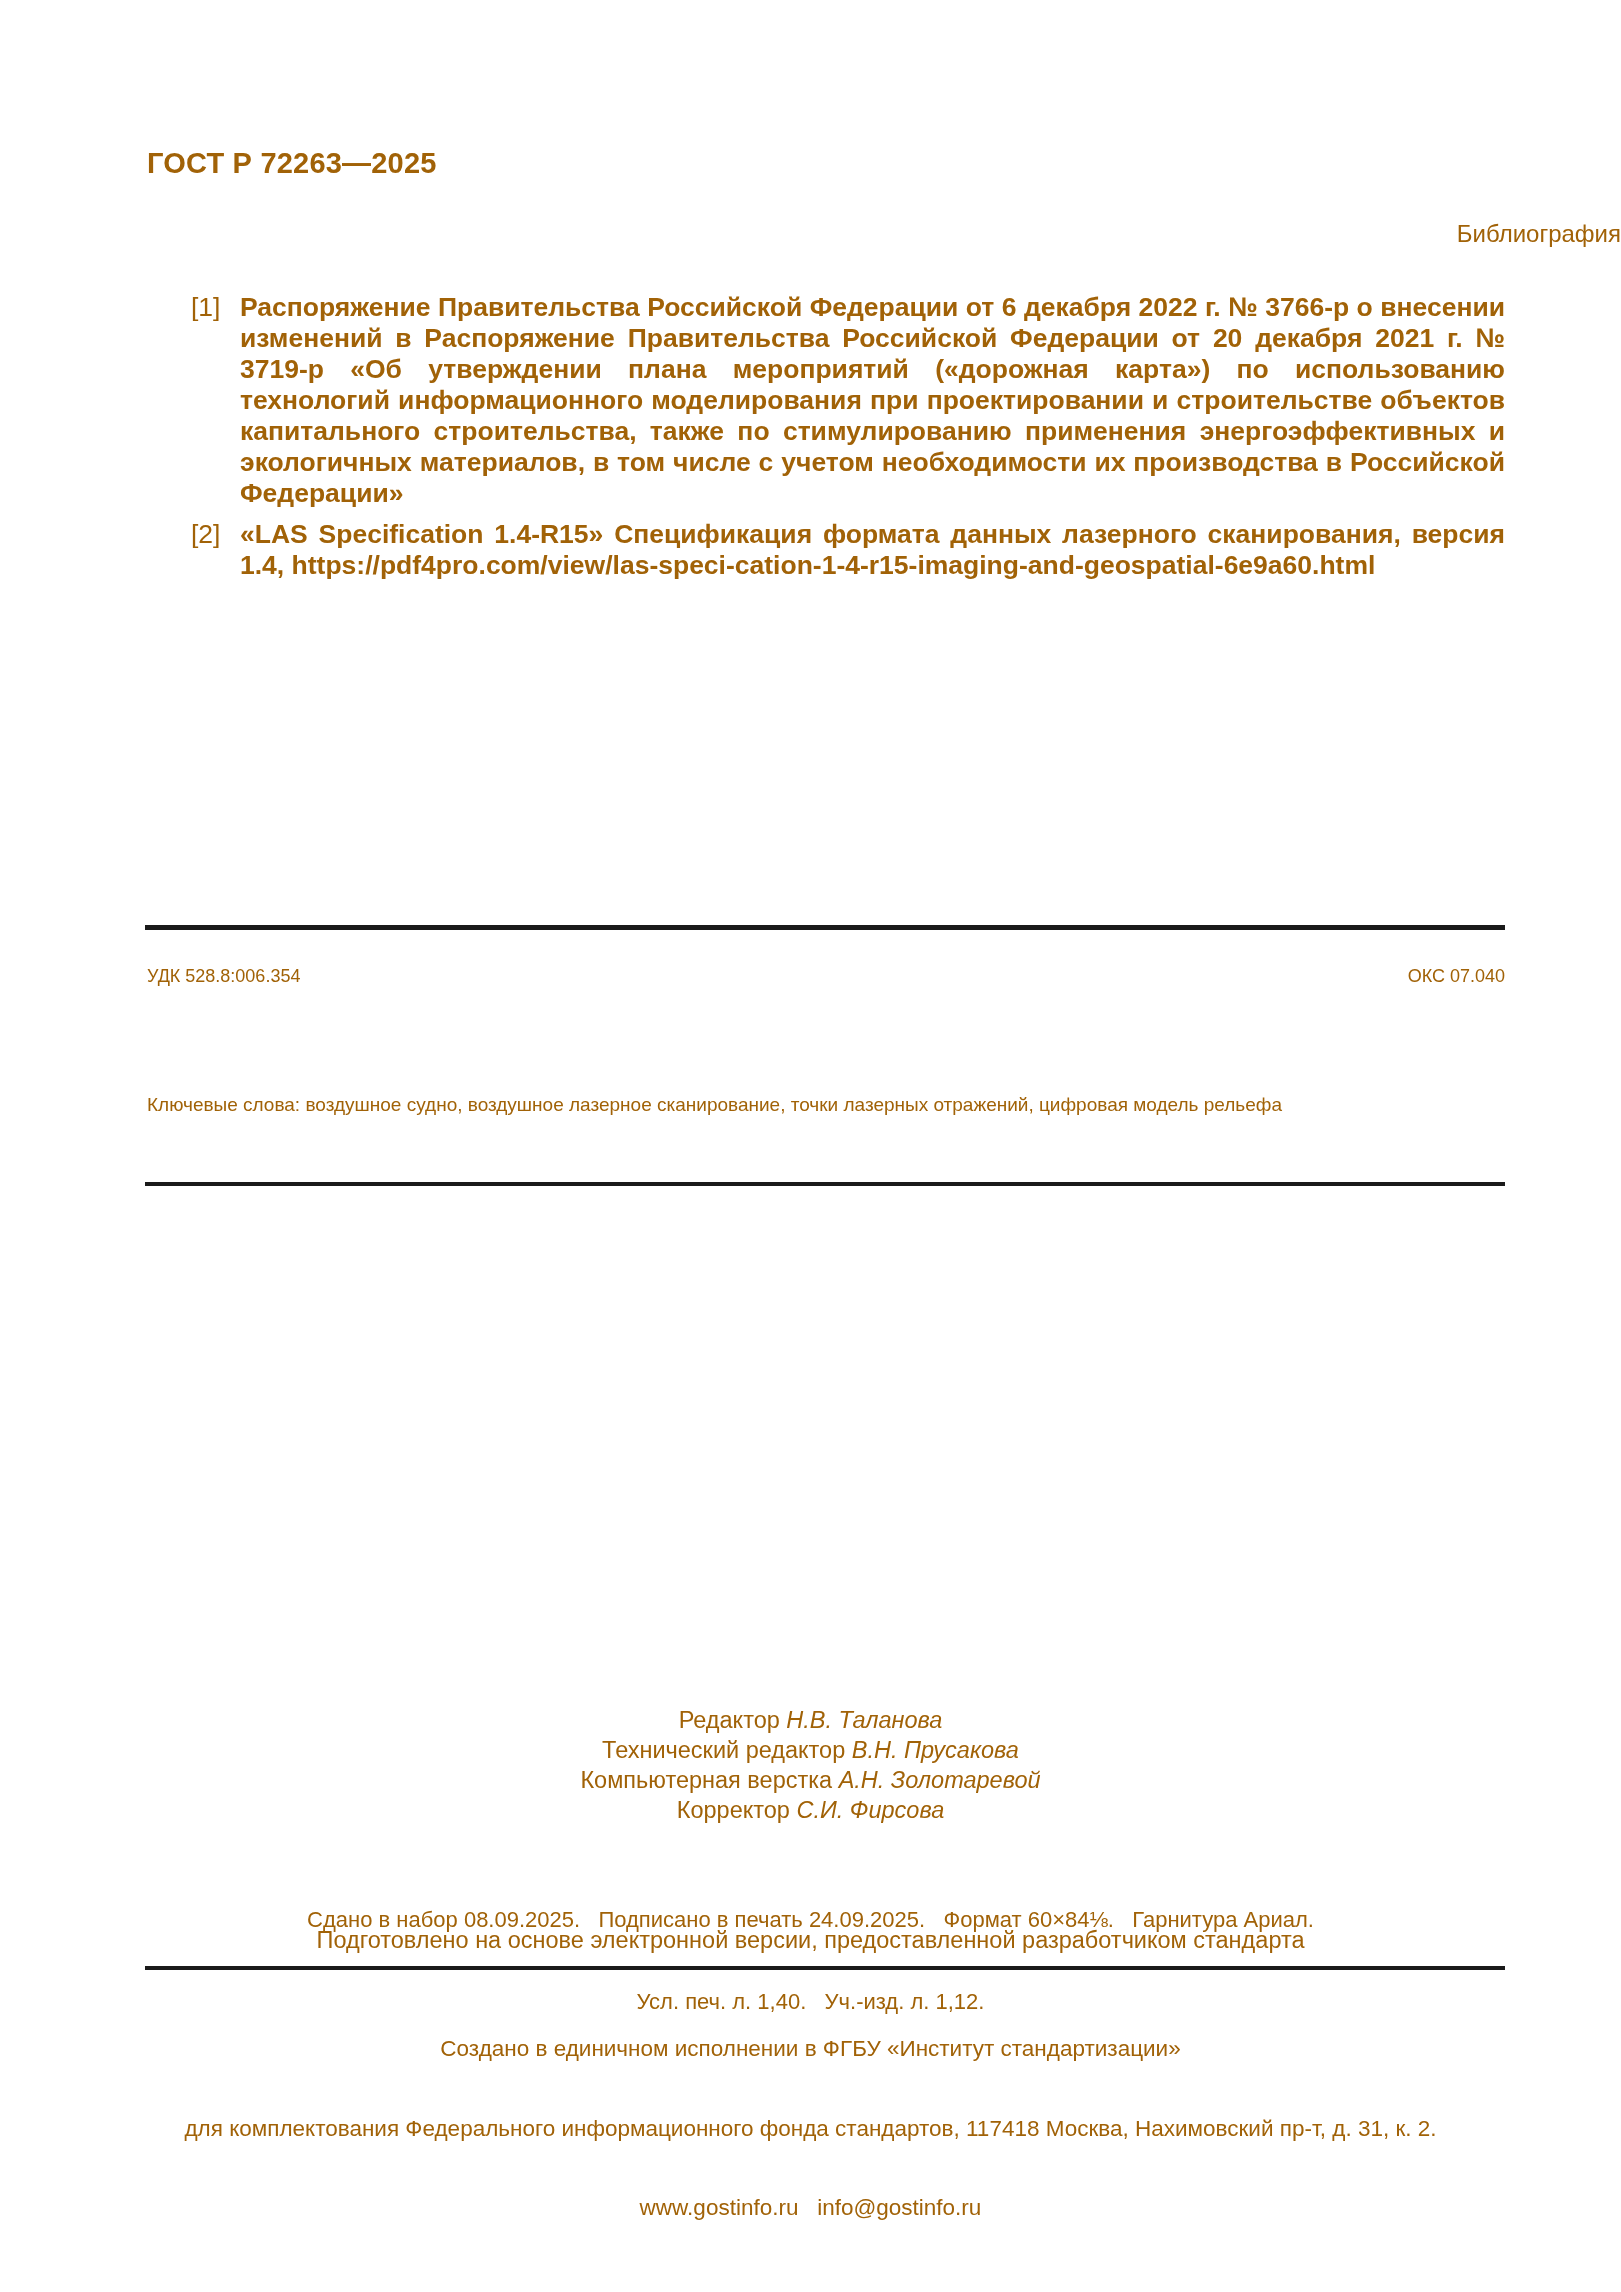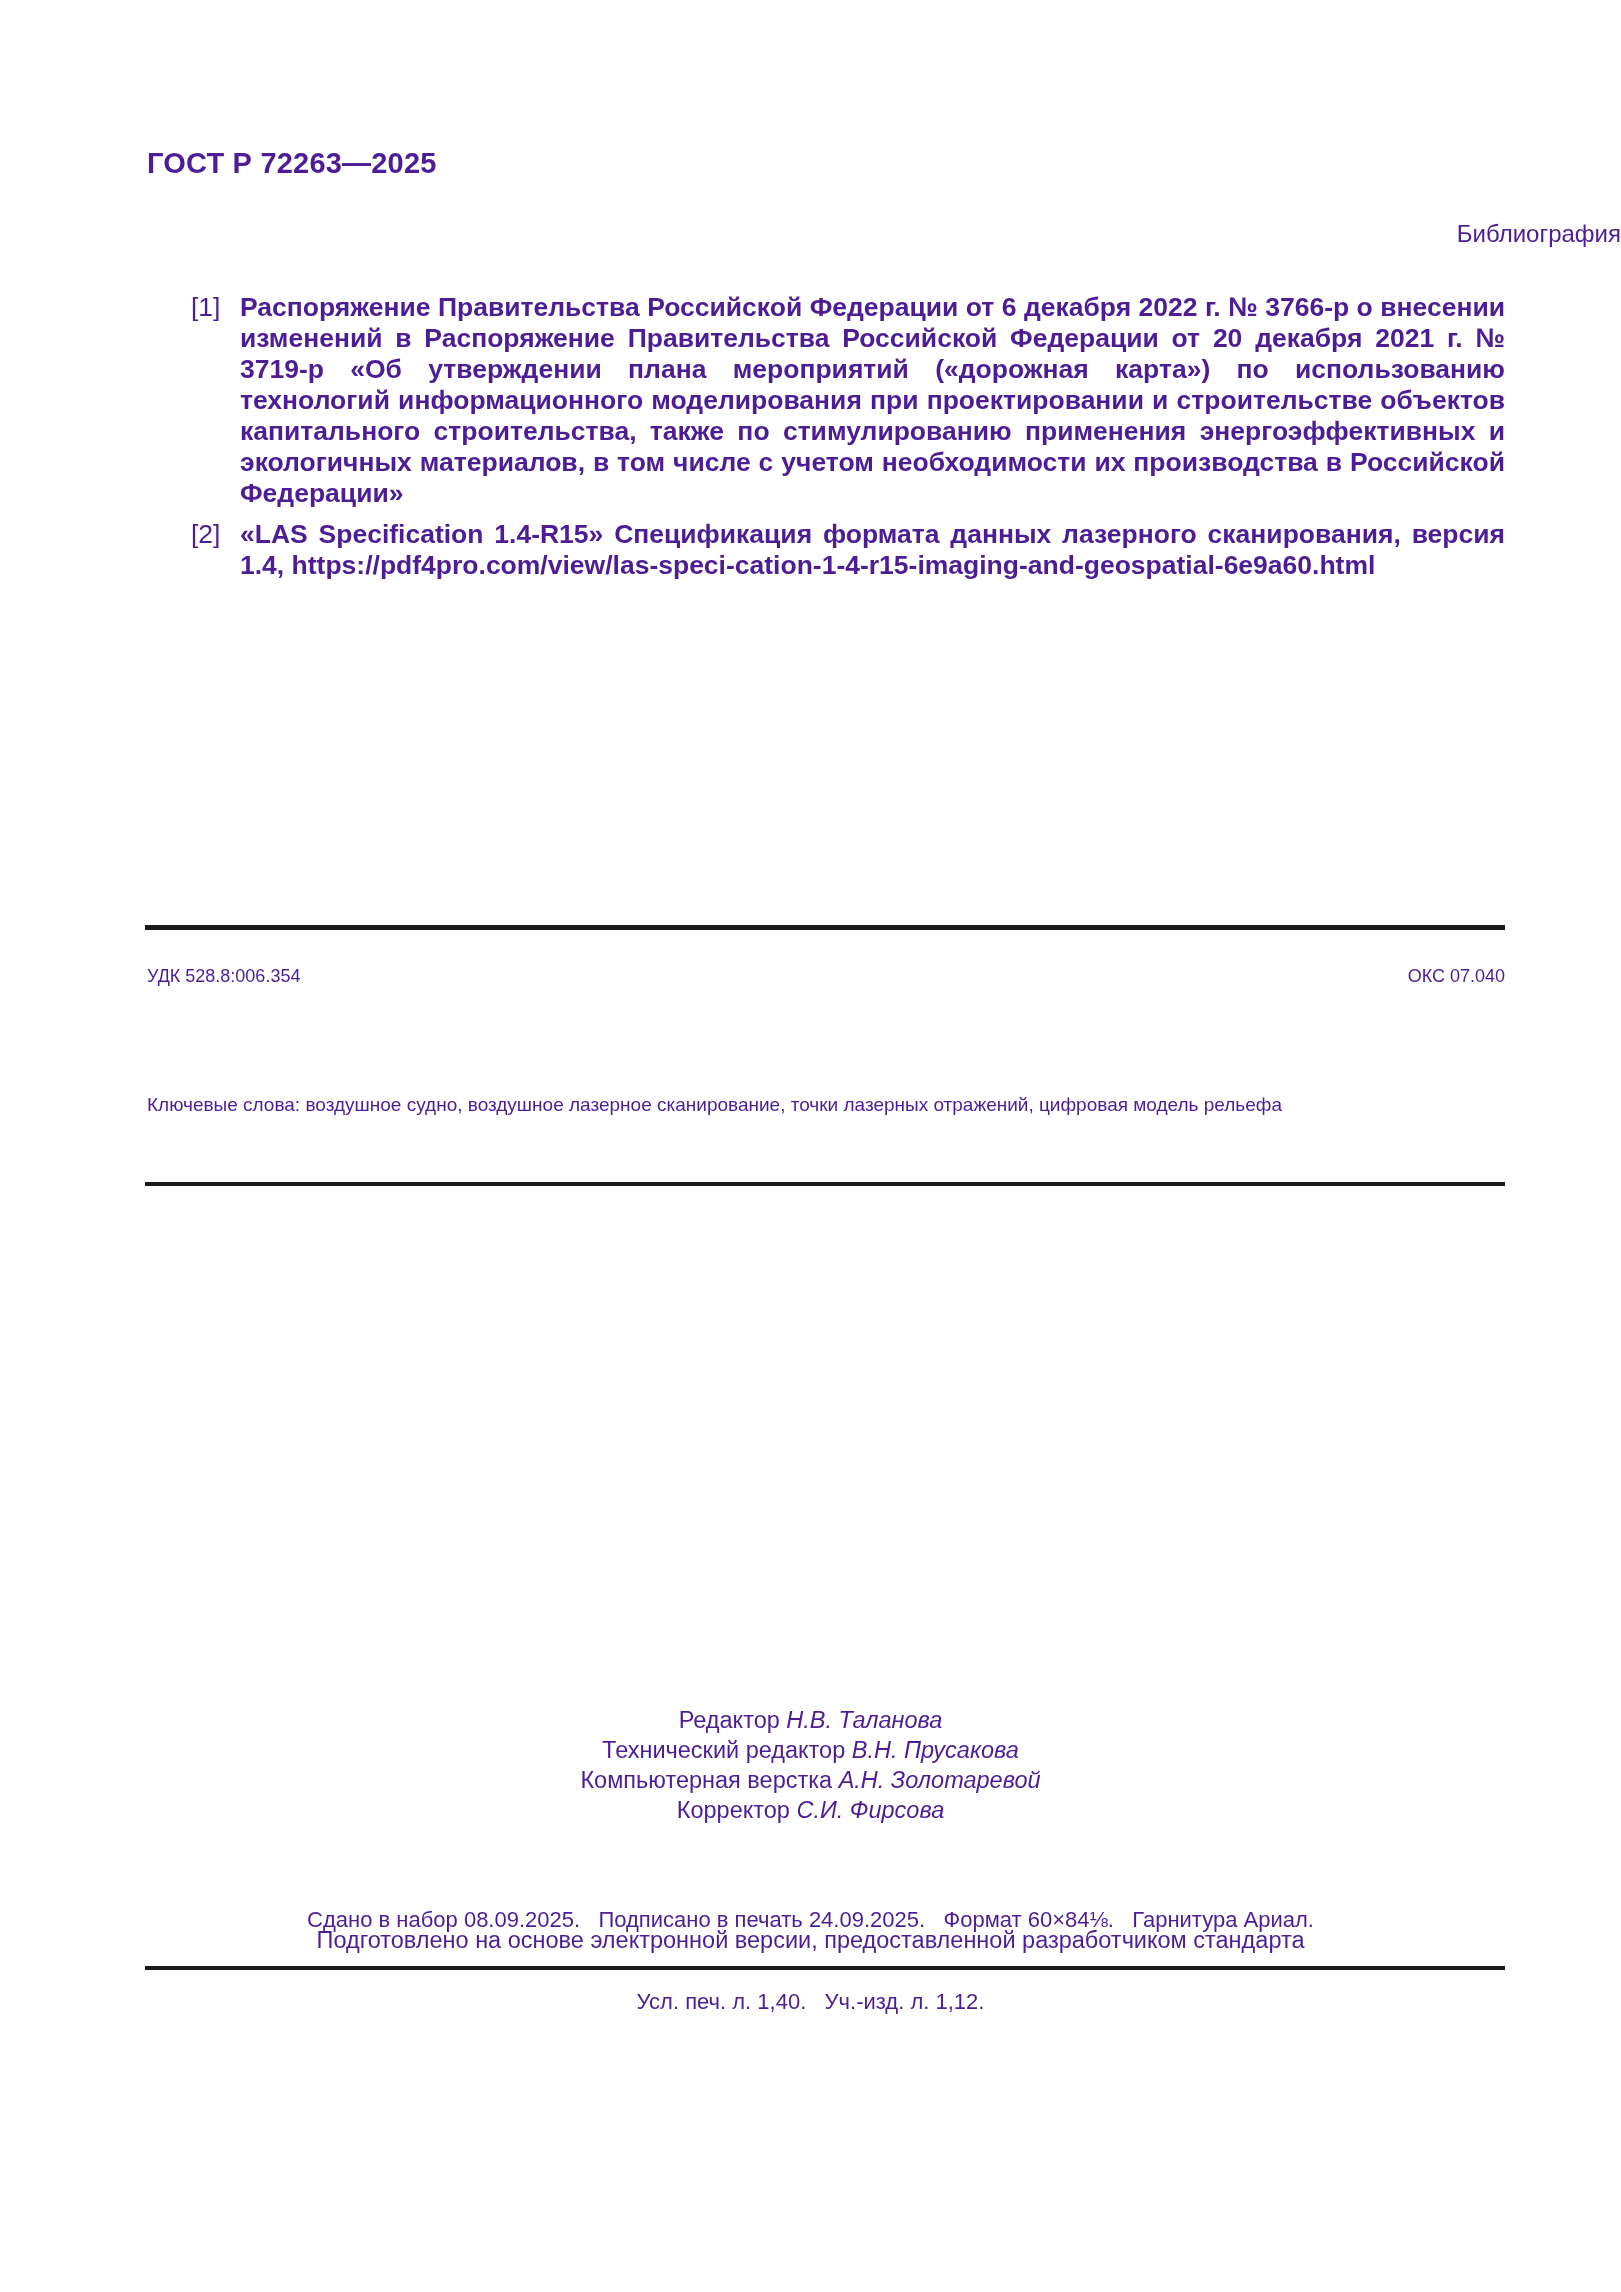--- a/index.html
+++ b/index.html
@@ -7,21 +7,21 @@
     padding: 0;
     background: #e9e9e9;
   }
   .page {
     position: relative;
     width: 1621px;
     height: 2293px;
     margin: 0 auto;
     background: #ffffff;
     font-family: "Liberation Sans", sans-serif;
-    color: #4c1d95;
+    color: #a16207;
     overflow: hidden;
   }
   
   .doc-code {
     position: absolute;
     left: 147px;
     top: 147px;
     font-size: 29px;
     font-weight: bold;
     letter-spacing: 0.2px;
@@ -179,15 +179,20 @@
 
   <div class="imprint">
     <div>Сдано в набор 08.09.2025.   Подписано в печать 24.09.2025.   Формат 60×84⅛.   Гарнитура Ариал.</div>
     <div>Усл. печ. л. 1,40.   Уч.-изд. л. 1,12.</div>
   </div>
 
   <div class="prepared-note">Подготовлено на основе электронной версии, предоставленной разработчиком стандарта</div>
 
   <div class="rule rule-footer"></div>
 
+  <div class="footer">
+    <div>Создано в единичном исполнении в ФГБУ «Институт стандартизации»</div>
+    <div>для комплектования Федерального информационного фонда стандартов, 117418 Москва, Нахимовский пр-т, д. 31, к. 2.</div>
+    <div>www.gostinfo.ru   info@gostinfo.ru</div>
+  </div>
 
 </div>
 
 
 </body></html>

